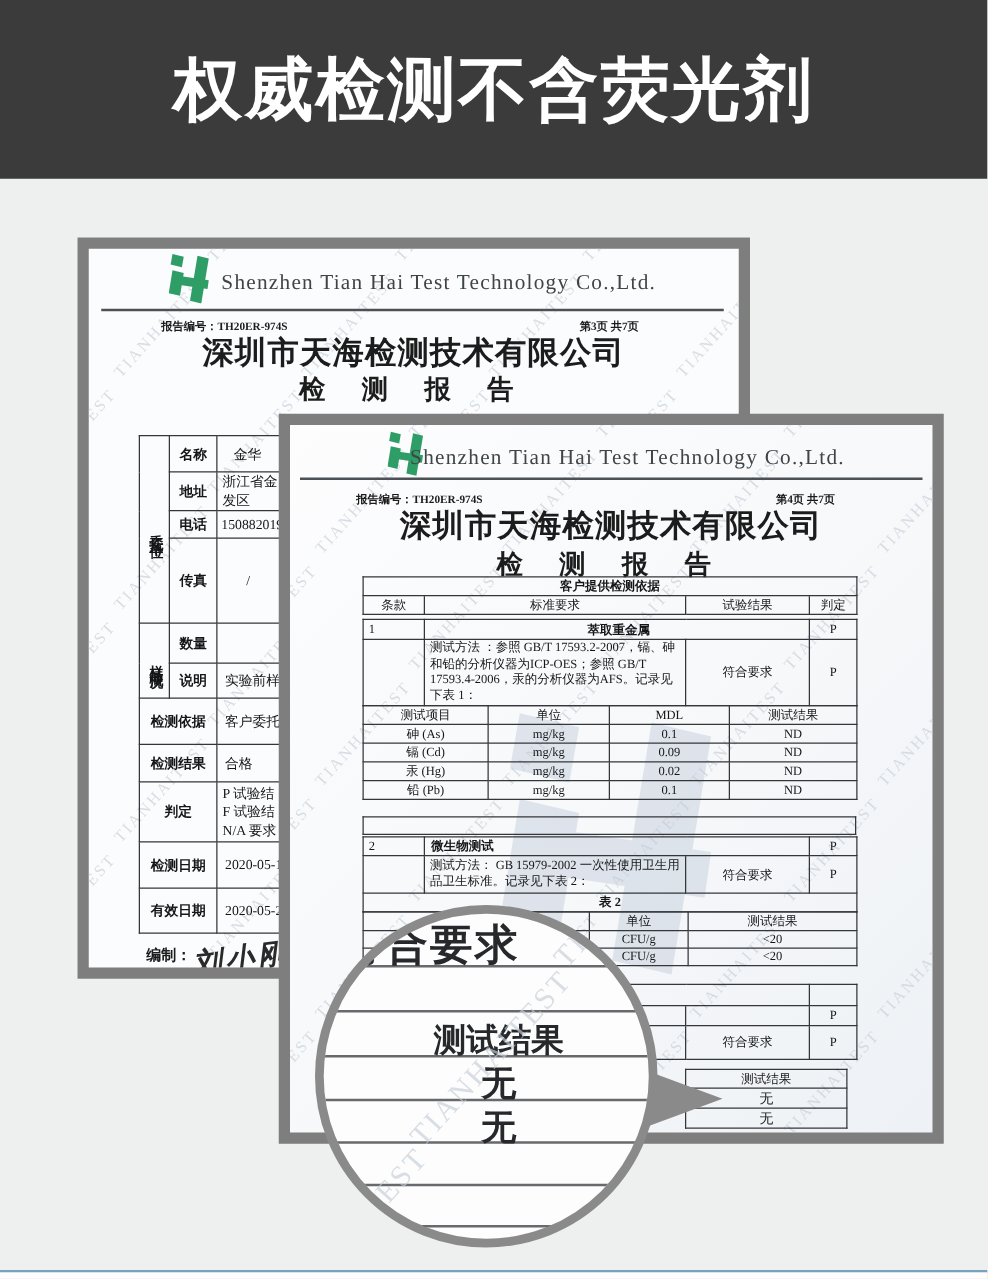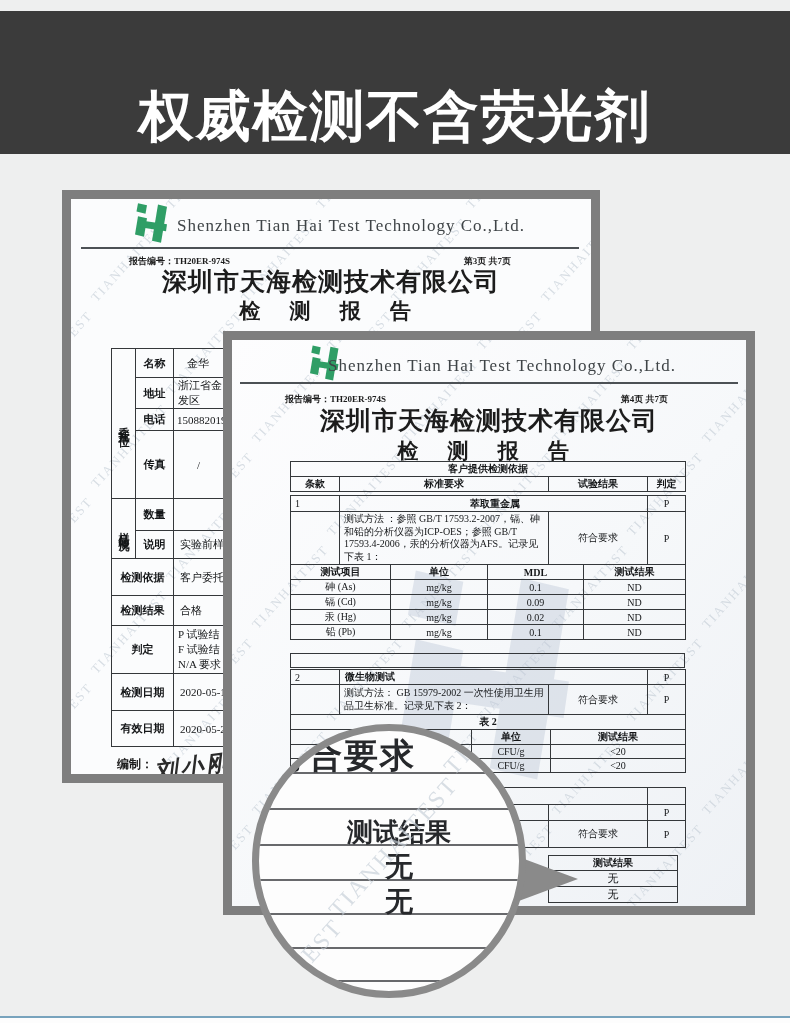--- a/index.html
+++ b/index.html
@@ -1,21 +1,21 @@
 <!DOCTYPE html>
 <html><head>
 <meta charset="utf-8">
 <style>
   html,body{margin:0;padding:0;}
   body{width:790px;height:1023px;position:relative;overflow:hidden;
        font-family:"Liberation Serif","DejaVu Serif",serif;background:#eeefef;}
   .abs{position:absolute;}
   
-  .banner{left:0;top:11px;width:790px;height:143px;background:#3b3b3b;
-          display:flex;align-items:flex-end;justify-content:center;}
+  .banner{left:0;top:0;width:790px;height:143px;background:#3b3b3b;
+          display:flex;align-items:center;justify-content:center;}
   .banner h1{margin:0;color:#fff;font-size:55px;font-weight:900;letter-spacing:2px;
              font-family:"Liberation Sans","DejaVu Sans",sans-serif;}
   
   .cert{background:#fbfcfd;border:9px solid #7e7e7e;box-sizing:border-box;overflow:hidden;}
   .cert-back{left:62px;top:190px;width:538px;height:593px;z-index:10;}
   .cert-front{left:223px;top:331px;width:532px;height:584px;z-index:20;
               background:linear-gradient(135deg,#fdfdfe 0%,#f6f8fa 55%,#eef1f5 100%);}
   .wm-layer{left:0;top:0;right:0;bottom:0;overflow:hidden;pointer-events:none;z-index:1;}
   .wm{position:absolute;transform:rotate(-48deg);color:#c5ced7;opacity:.65;
       letter-spacing:2px;white-space:nowrap;pointer-events:none;}
@@ -31,21 +31,21 @@
   table{border-collapse:collapse;table-layout:fixed;}
   td,th{border:1px solid #34373a;font-size:10px;font-weight:normal;text-align:center;
         padding:0 2px;overflow:hidden;color:#141618;}
   .tbl{position:absolute;}
   .tbl-stack table{margin-top:-1px;}
   .bt td{font-size:11px;}
   .bt .vlab{writing-mode:vertical-rl;text-orientation:upright;letter-spacing:3px;font-weight:bold;width:24px;}
   .bt .lab{font-weight:bold;width:38px;}
   .bt .val{text-align:center;}
   .bt .pre{white-space:pre-line;text-align:left;padding-left:4px;}
-  .sec-head td{font-weight:bold;}
+  .sec-head td{font-weight:normal;}
   .method{text-align:left;line-height:1.25;padding:1px 4px;}
   .tbl-label td{border:1px solid #34373a;font-weight:bold;}
   .prep{position:absolute;font-size:12px;font-weight:bold;}
   .sig{display:inline-block;font-size:23px;font-weight:bold;color:#2a2a2a;
        transform:rotate(-7deg) skewX(-14deg);letter-spacing:3px;vertical-align:-6px;}
   .bigH{position:absolute;opacity:.45;z-index:1;}
   
   .mag-circle{left:252px;top:724px;width:274px;height:274px;border-radius:50%;
               border:7px solid #8a8a8a;background:#fdfdfd;box-sizing:border-box;
               overflow:hidden;z-index:50;}

